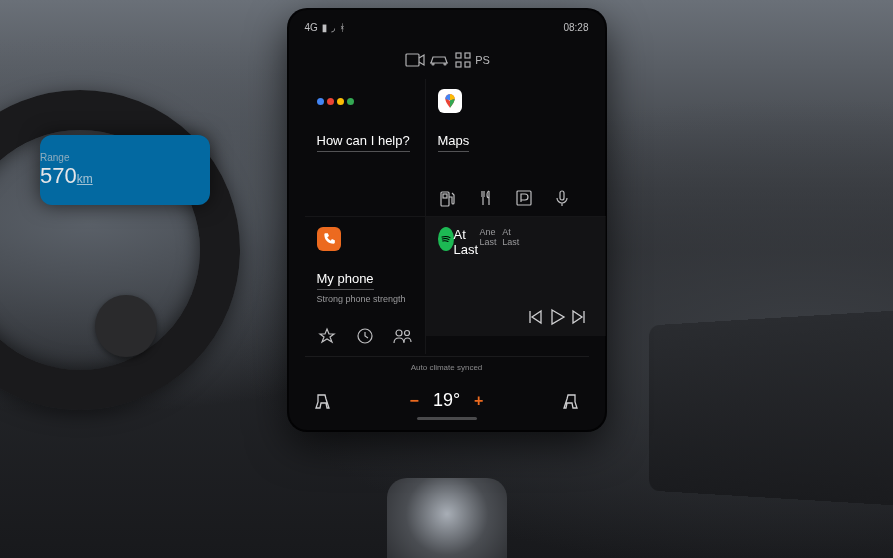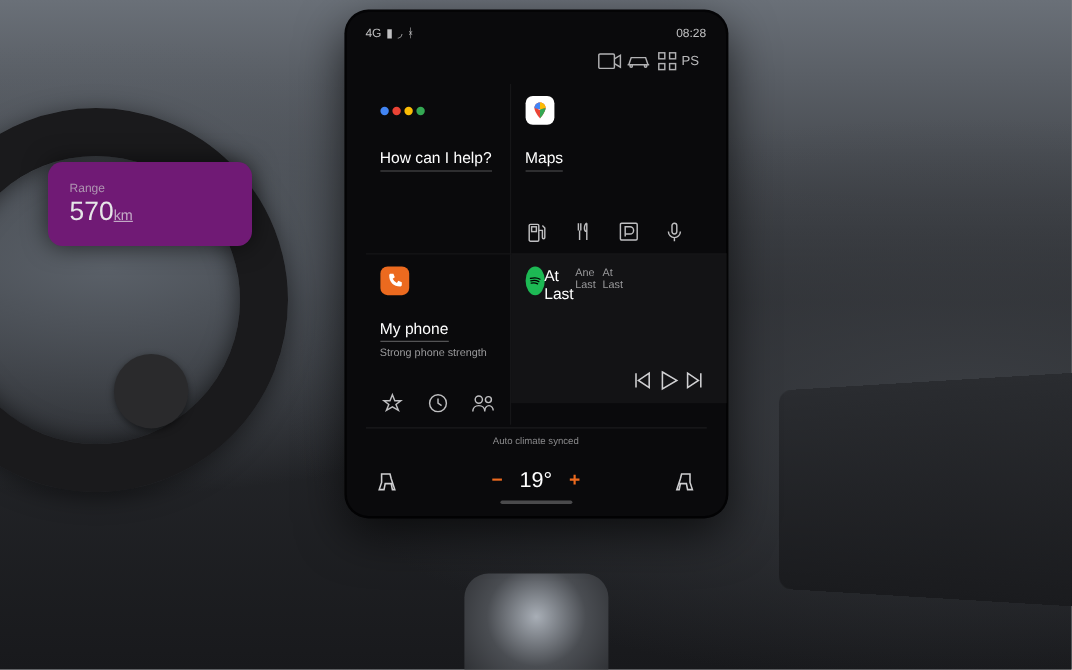--- a/index.html
+++ b/index.html
@@ -22,25 +22,24 @@
   .steering {
     position: absolute; left: -80px; top: 90px;
     width: 320px; height: 320px;
     border: 40px solid #1a1a1c;
     border-radius: 50%;
     box-shadow: inset 0 0 20px rgba(0,0,0,.6), 0 4px 20px rgba(0,0,0,.5);
   }
   .cluster {
     position: absolute; left: 40px; top: 135px;
     width: 170px; height: 70px;
-    background: #701a75;
+    background: #0369a1;
     border-radius: 12px;
     color: #c8c8ca; font-size: 11px;
     display: flex; flex-direction: column; justify-content: center;
-    padding-left: 18px;
     box-shadow: 0 0 20px rgba(0,0,0,.6);
     overflow: hidden;
   }
   .cluster .range-label { font-size: 10px; opacity: .7; }
   .cluster .range-val { font-size: 22px; font-weight: 400; color: #e6e6e8; }
   .cluster .range-val small { font-size: 12px; opacity: .7; text-decoration: underline; }
   .steer-btn {
     position: absolute; left: 95px; top: 295px;
     width: 62px; height: 62px;
     background: #2a2a2c; border-radius: 50%;
@@ -66,27 +65,27 @@
     background: #0a0a0c;
     border-radius: 18px;
     padding: 12px 16px 10px 16px;
     box-shadow: 0 14px 40px rgba(0,0,0,.7), 0 0 0 2px #050507;
     color: #d7d7d9;
     display: flex; flex-direction: column;
     font-size: 12px;
   }
   .statusbar {
     display: flex; justify-content: space-between; align-items: center;
-    font-size: 10px; color: #c0c0c2; margin-bottom: 6px;
+    font-size: 10px; color: #c0c0c2; margin-bottom: 16px;
   }
   .statusbar .left, .statusbar .right { display: flex; gap: 4px; align-items: center; }
   .sig-icon, .wifi-icon, .bt-icon { font-size: 10px; }
 
   .navrow {
-    display: flex; justify-content: flex-end; align-items: center;
+    display: flex; justify-content: center; align-items: center;
     padding: 2px 6px 10px 6px;
   }
   .navrow .navi { width: 24px; height: 18px; display: flex; justify-content: center; align-items: center; opacity: .85; cursor: pointer; }
   .navrow svg { stroke: #cfcfd1; }
 
   .grid {
     flex: 1;
     display: grid;
     grid-template-columns: 1fr 1fr;
     grid-template-rows: 1fr 1fr;

